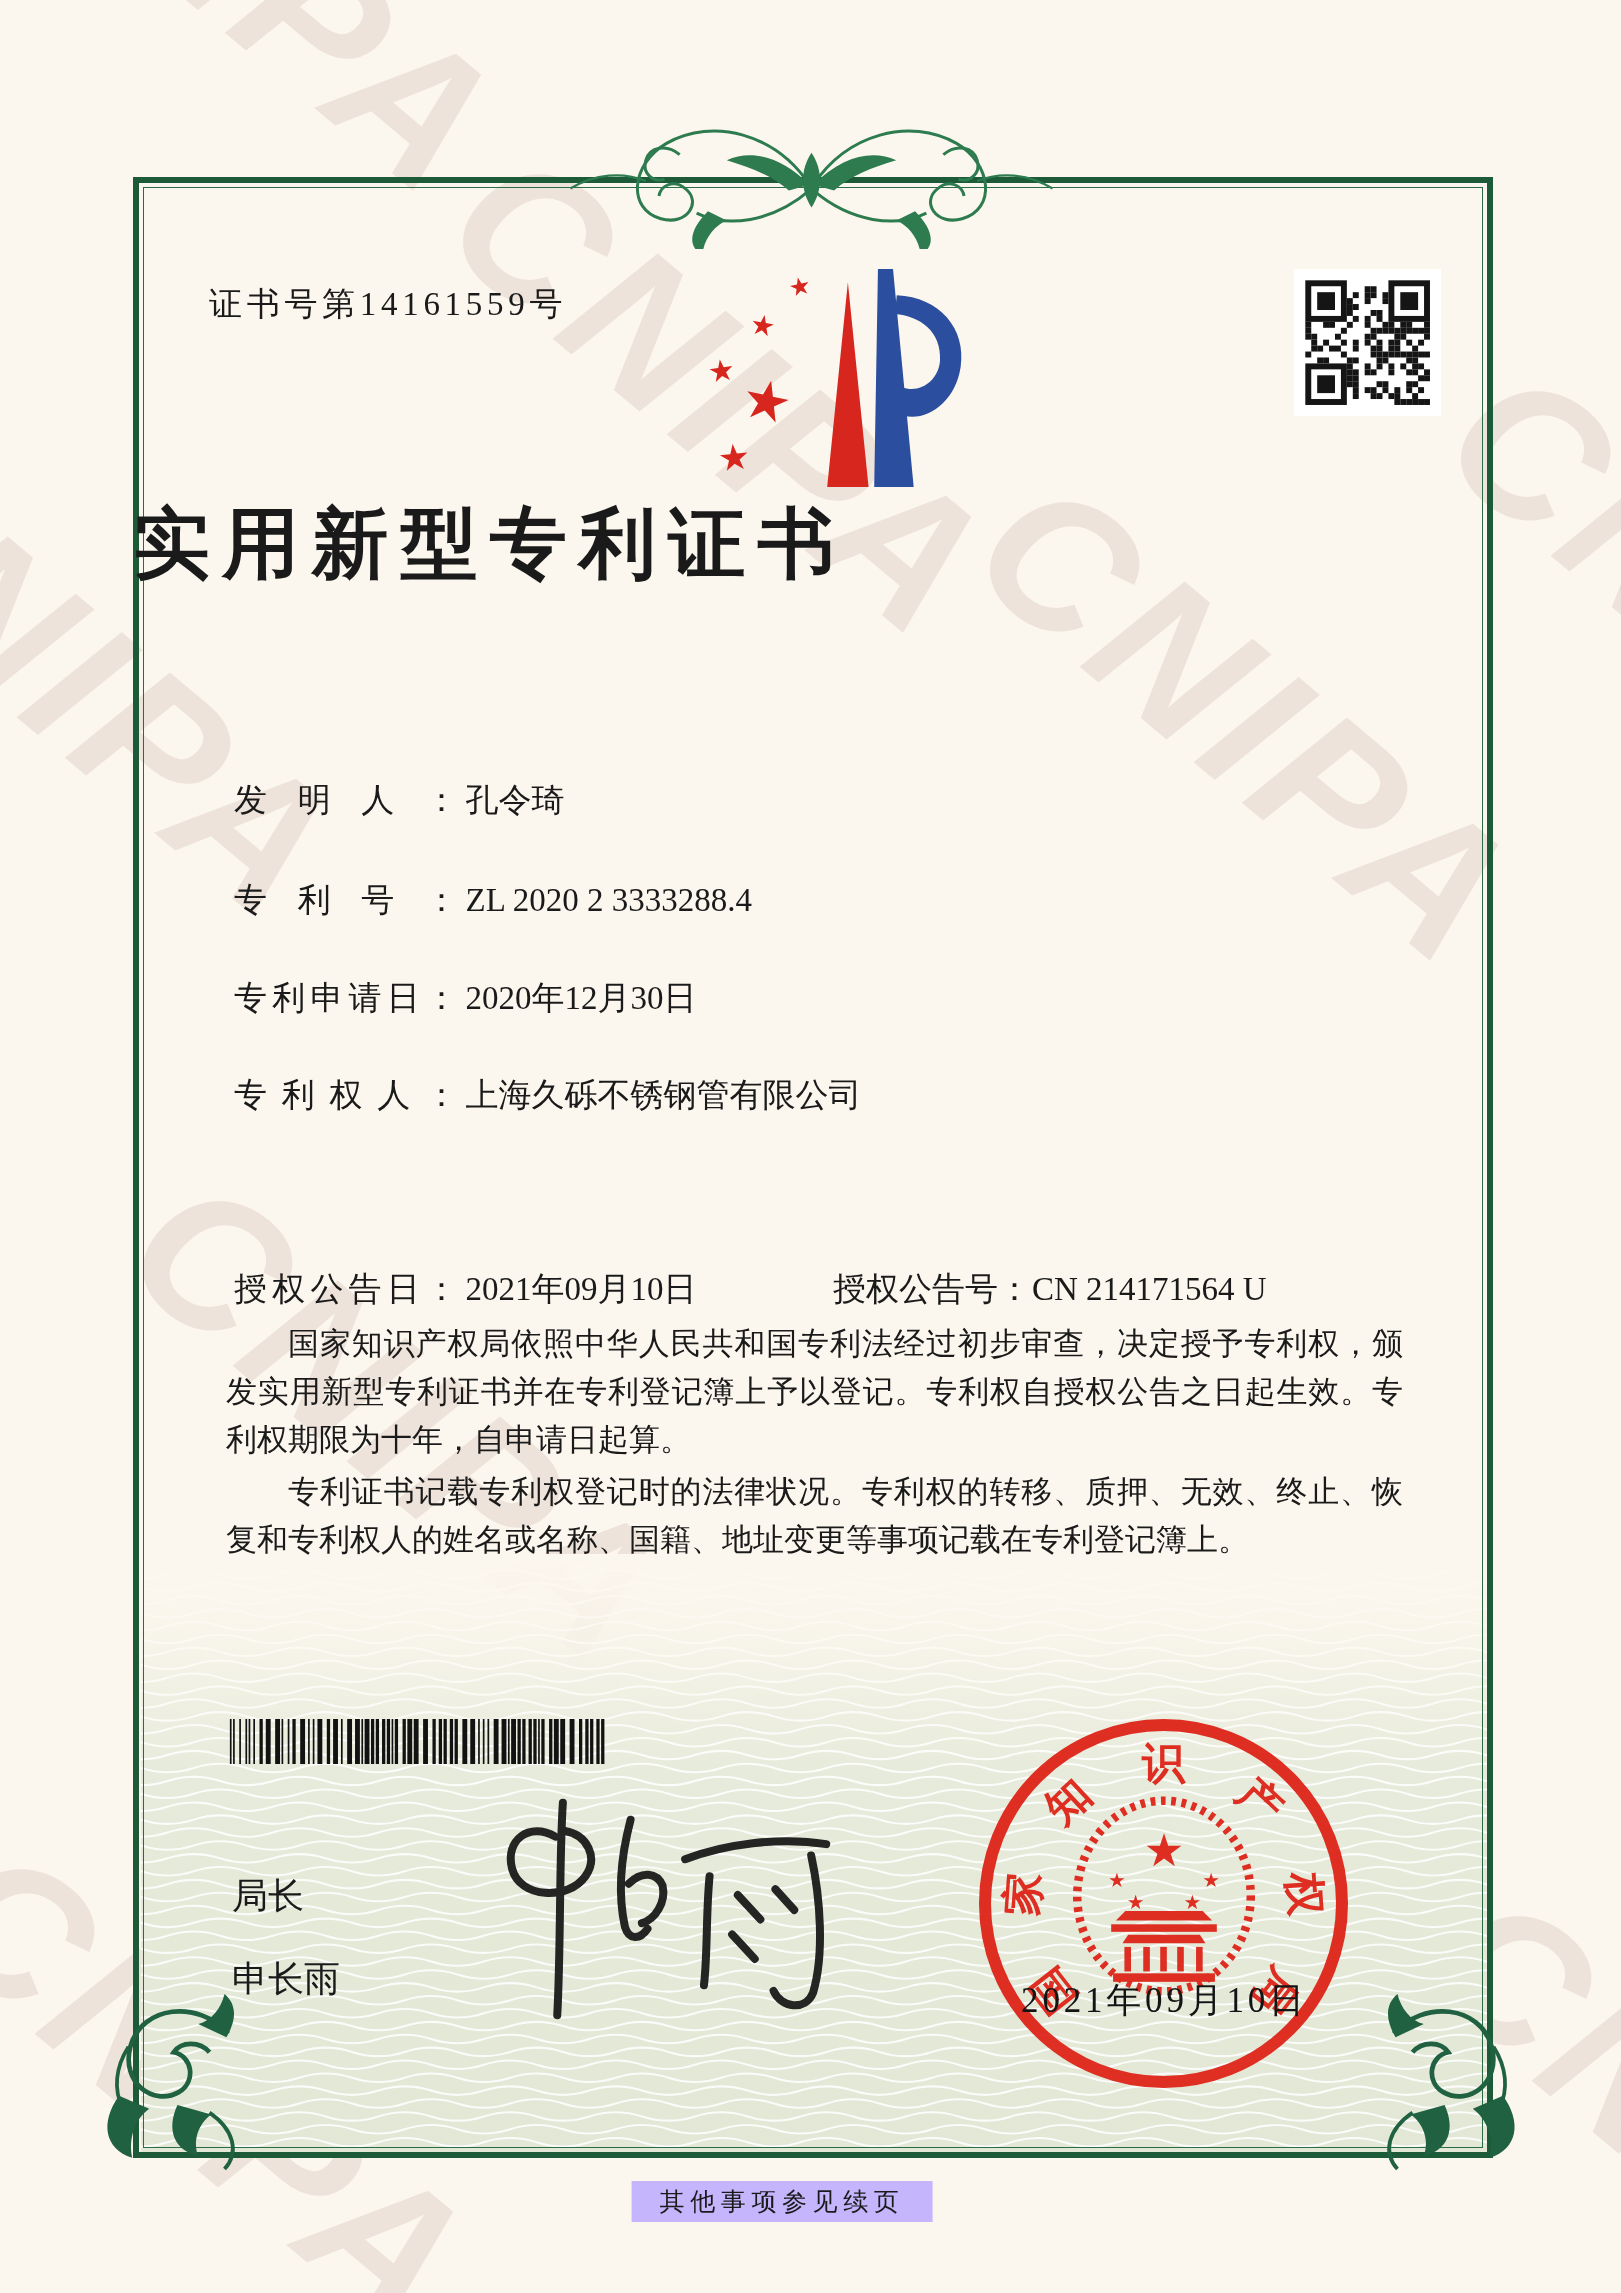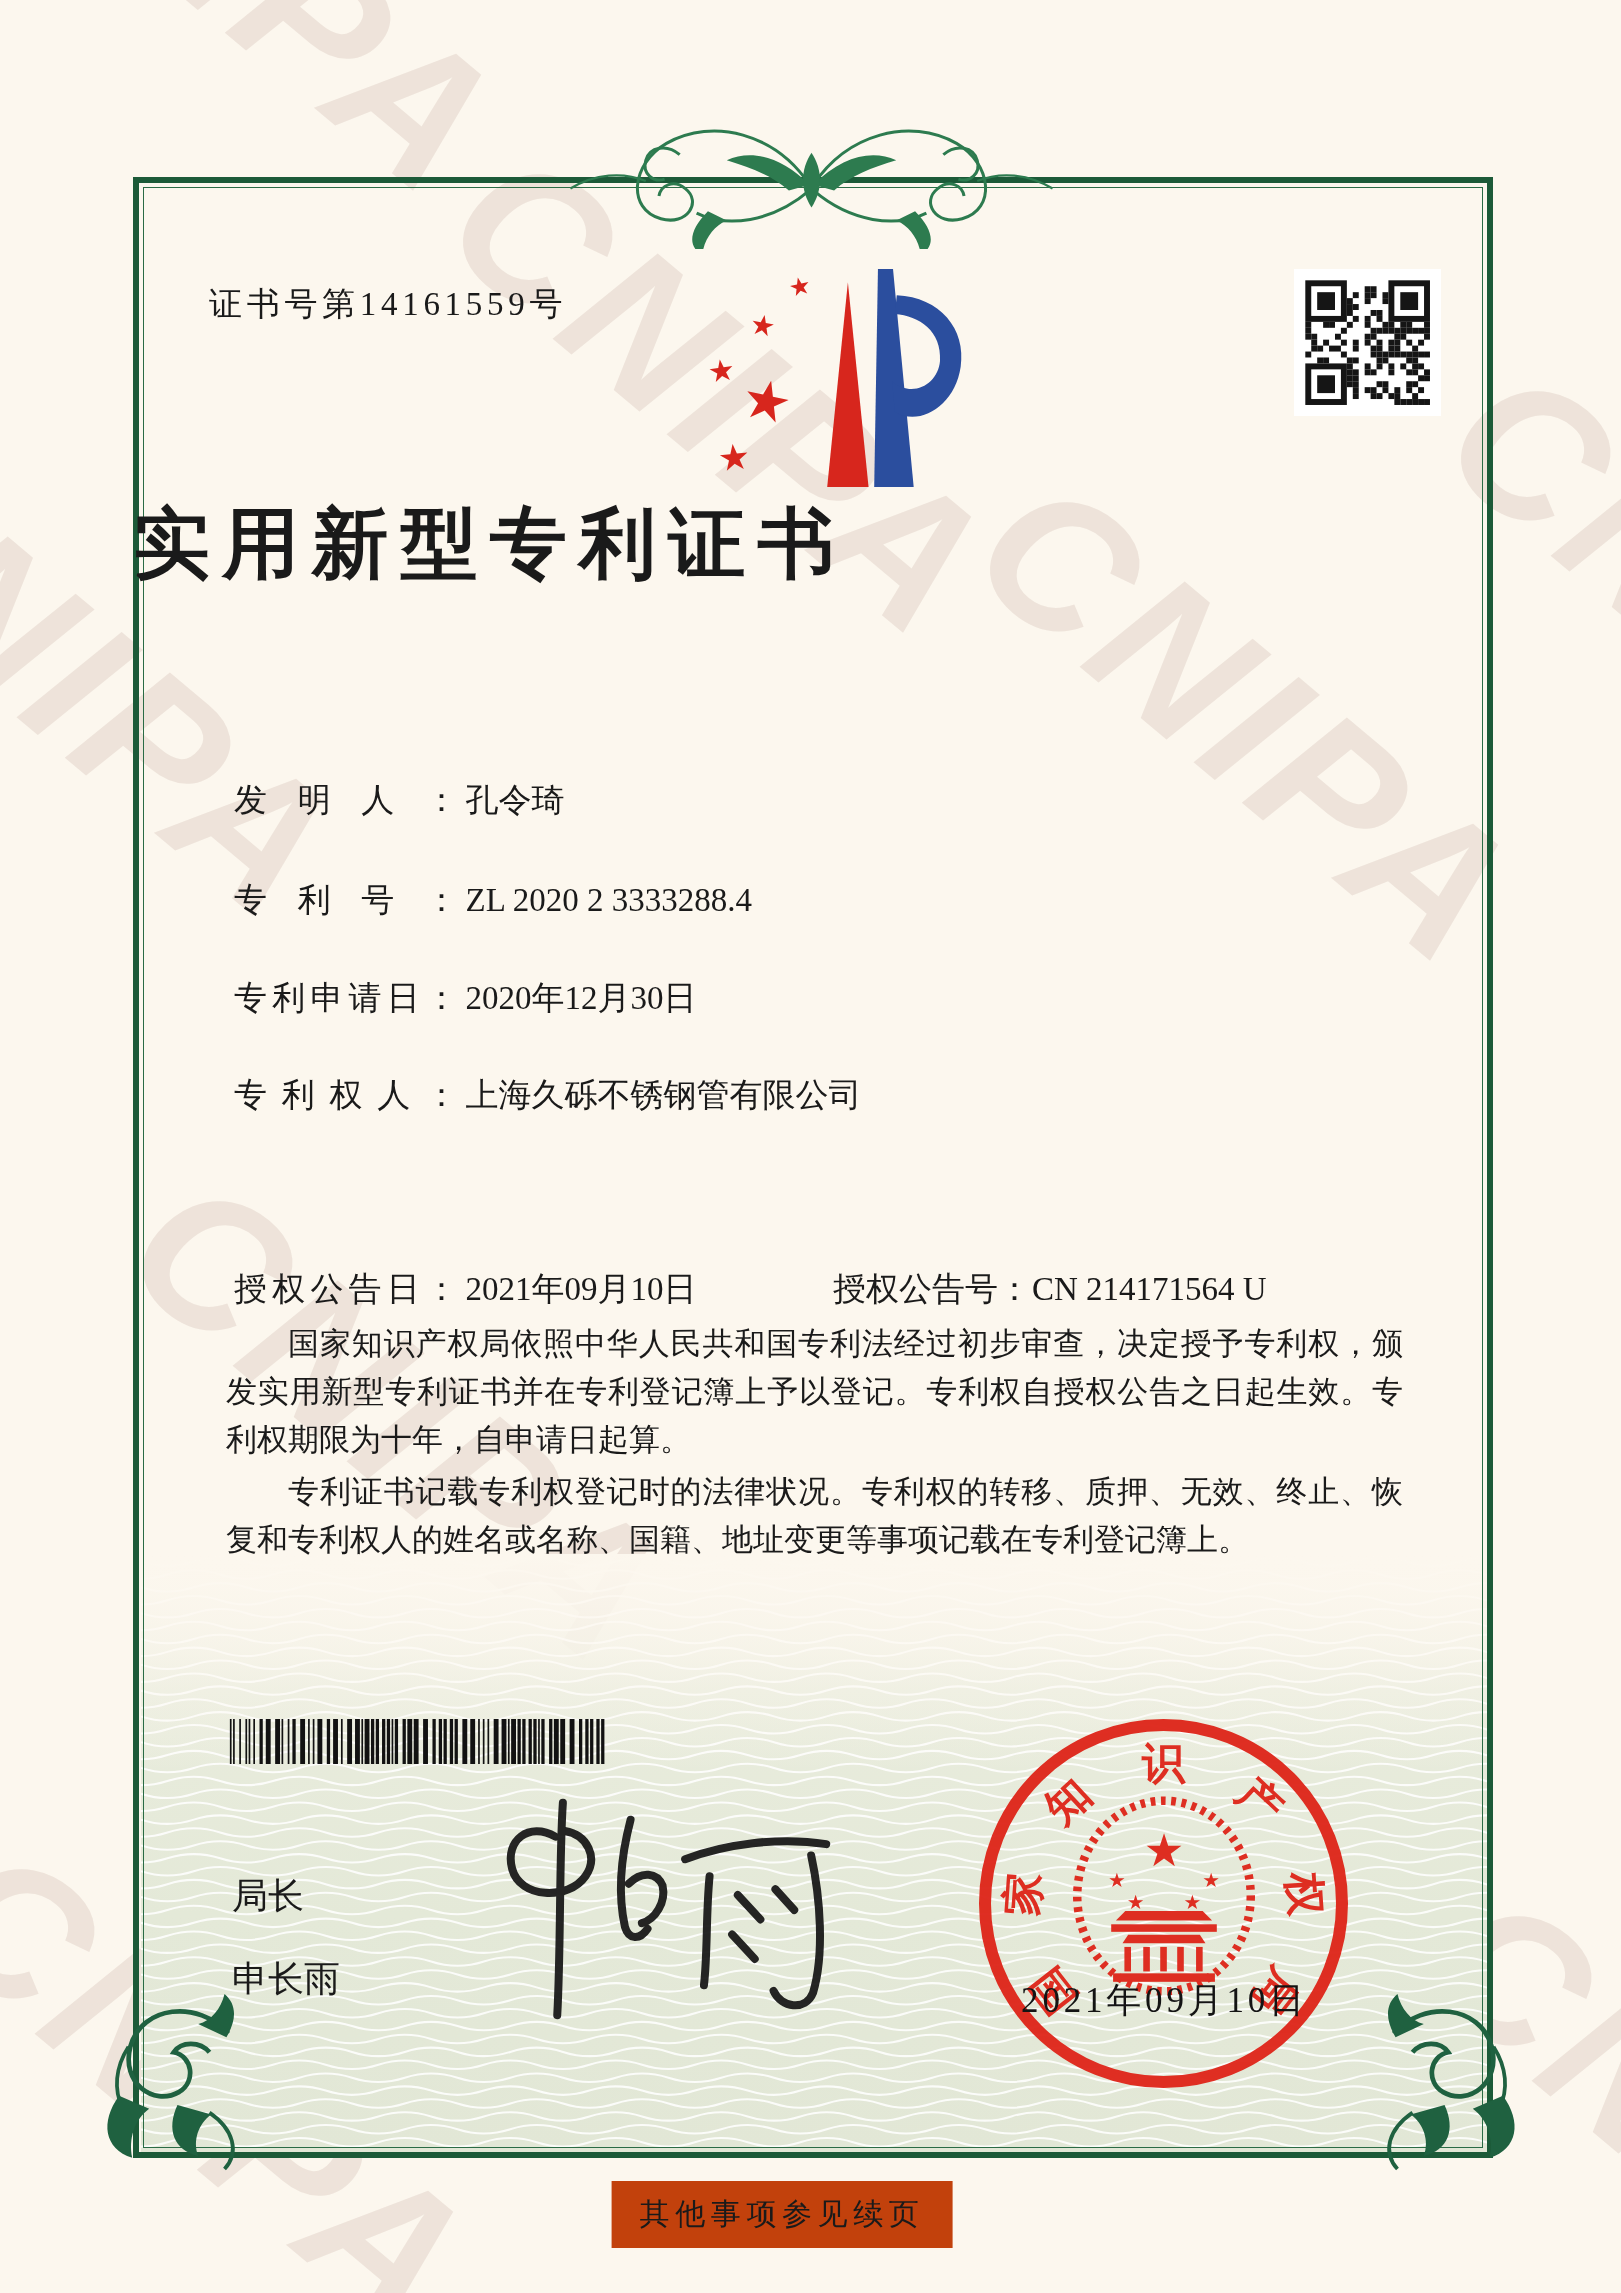--- a/index.html
+++ b/index.html
@@ -61,21 +61,21 @@
   
   .seal{position:absolute;left:979px;top:1719px;width:369px;height:369px;z-index:4;opacity:.95;}
   .seal-ring{position:absolute;inset:0;border:12.2px solid var(--seal-red);border-radius:50%;}
   .seal-char{position:absolute;left:50%;top:50%;font-size:43px;font-weight:bold;color:var(--seal-red);line-height:1;}
   .seal-date{position:absolute;left:962px;top:1977px;width:405px;text-align:center;
       font-size:35px;letter-spacing:3.8px;color:#141414;z-index:5;}
 
   .page-info{position:absolute;left:133px;top:2100px;width:1328px;text-align:center;font-size:27px;z-index:4;}
 
   .note-strip{position:absolute;left:782px;top:2181px;transform:translateX(-50%);
-      background:#c2410c;padding:13px 28px;font-size:30px;letter-spacing:5.6px;z-index:4;white-space:nowrap;}
+      background:#c4b5fd;padding:4px 28px;font-size:25px;letter-spacing:5.6px;z-index:4;white-space:nowrap;}
 
   .ornament{z-index:5;pointer-events:none;}
 </style>
 </head>
 <body>
 
 <div class="page">
 
   <div id="wmLayer">
       <span class="wm" style="left: -85px; top: -160px;">CNIPA</span>

